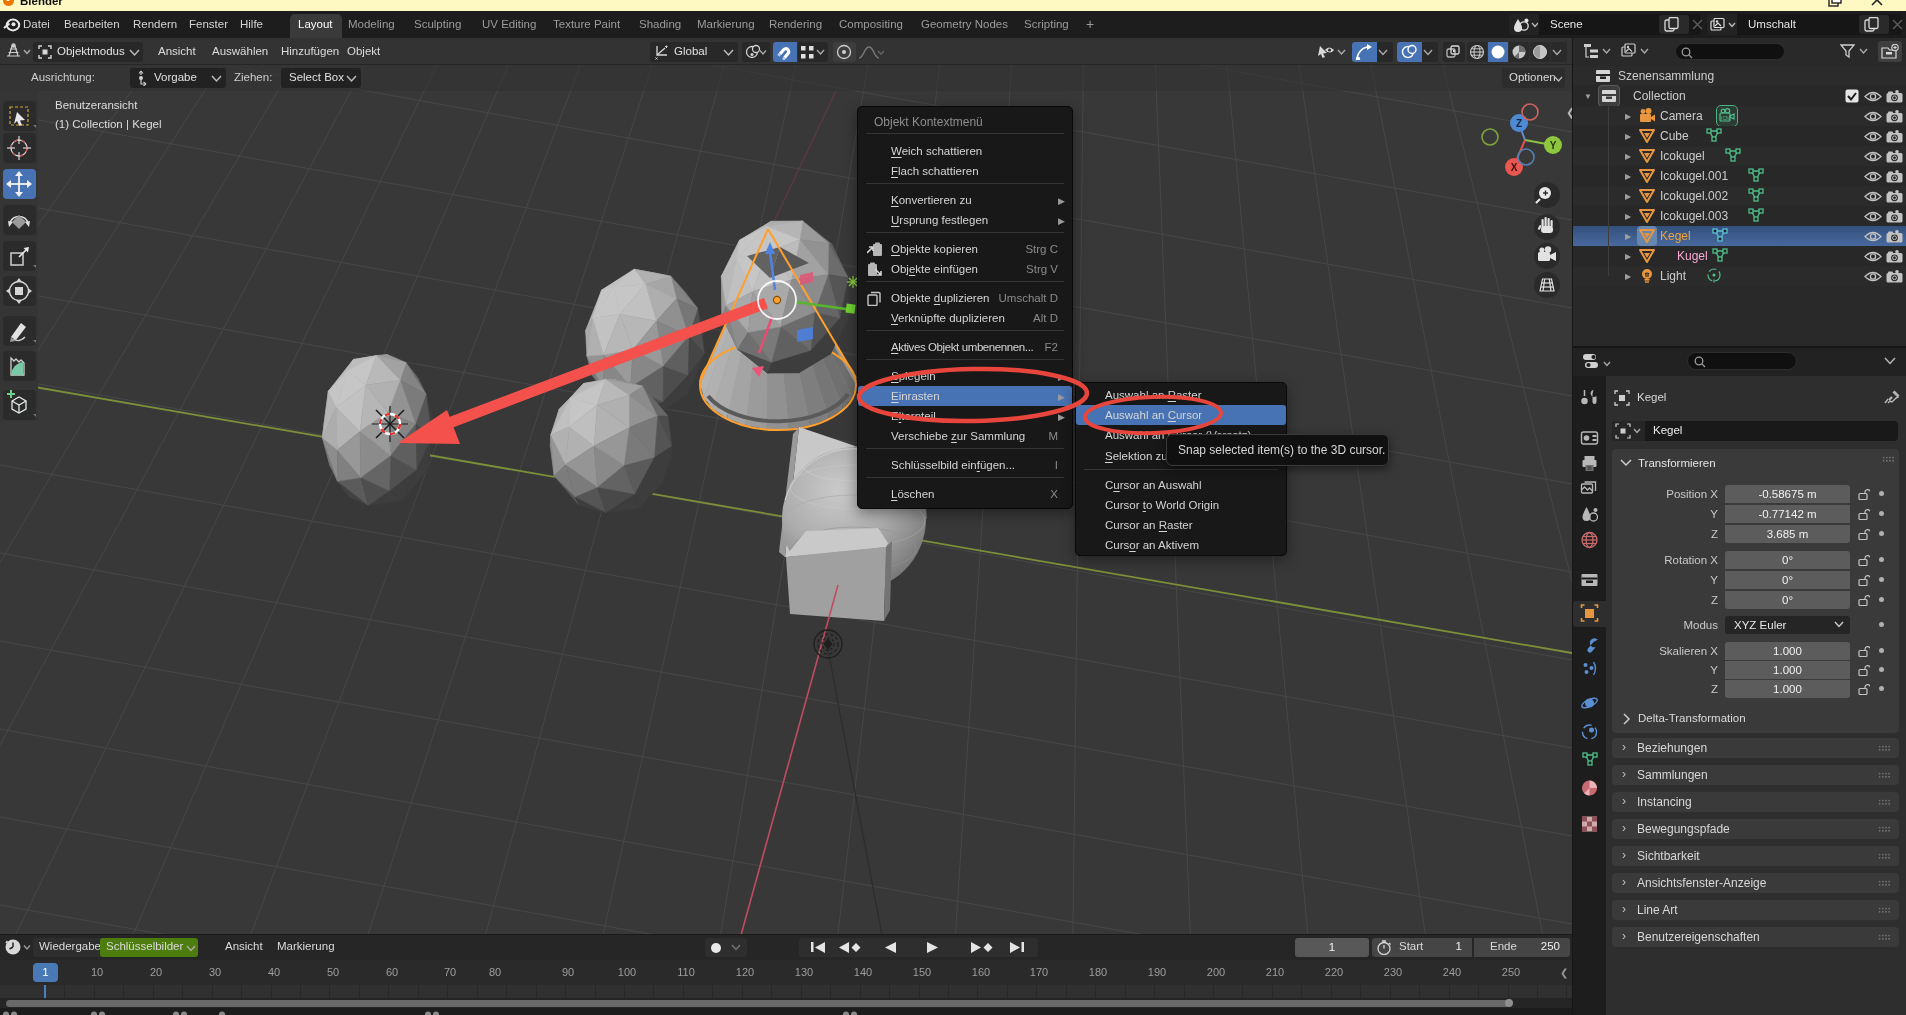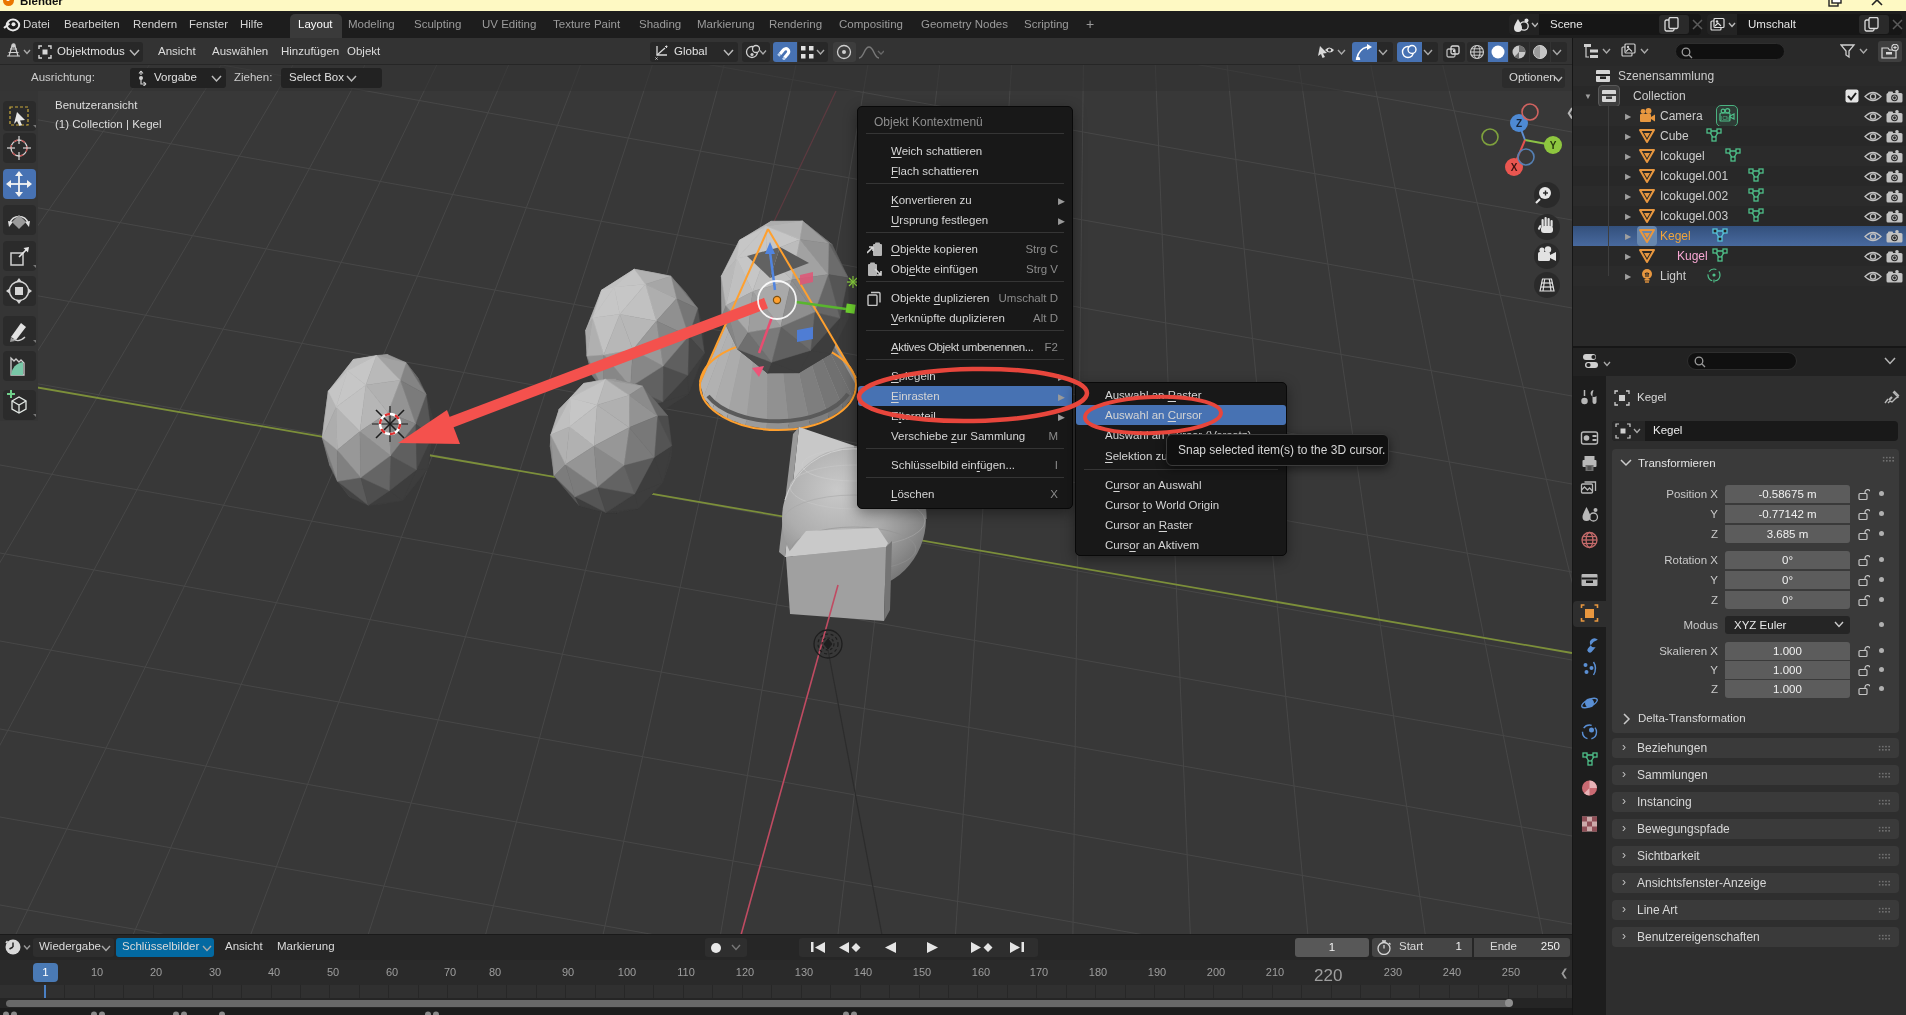--- a/index.html
+++ b/index.html
@@ -825,21 +825,21 @@
         <path d="M7,1 l-2,2.5 m2,-2.5 l2,2.5" stroke="#d0d0d0" stroke-width="1.1" fill="none"></path>
         <path d="M7,11 v3 h5" stroke="#d0d0d0" stroke-width="1.2" fill="none"></path>
         <path d="M12,14 l-2.5,-2 m2.5,2 l-2.5,2" stroke="#d0d0d0" stroke-width="1.1" fill="none"></path>
       </svg>
 <div class="abs t12" style="left:24px;top:2.5px;color:#e0e0e0">Vorgabe</div>
 <svg class="abs" style="left:81px;top:7px" width="12" height="9">
         <path d="M1,1 l4.5,5 l4.5,-5" fill="none" stroke="#bbb" stroke-width="1.5"></path>
       </svg>
 </div>
     <div class="abs t12" style="left:234px;top:71px;color:#cdcdcd">Ziehen:</div>
-    <div class="abs" style="left:281px;top:68px;width:101px;height:20px;background:#222222;border-radius:3px">
+    <div class="abs" style="left:281px;top:68px;width:80px;height:20px;background:#222222;border-radius:3px">
 <div class="abs t12" style="left:8px;top:2.5px;color:#e0e0e0">Select Box</div>
 <svg class="abs" style="left:65px;top:7px" width="12" height="9">
         <path d="M1,1 l4.5,5 l4.5,-5" fill="none" stroke="#bbb" stroke-width="1.5"></path>
       </svg>
 </div>
     <div class="abs" style="left:1502px;top:68px;width:63px;height:20px;background:#2c2c2c;border-radius:3px">
 <div class="abs t12" style="left:7px;top:2.5px;color:#d8d8d8">Optionen</div>
 <svg class="abs" style="left:52px;top:8px" width="10" height="8">
         <path d="M1,1 l3.5,4 l3.5,-4" fill="none" stroke="#bbb" stroke-width="1.3"></path>
       </svg>
@@ -850,21 +850,21 @@
       <path d="M9,8 V3.5 M9,8 L5.5,10" stroke="#262626" stroke-width="1.5" fill="none"></path>
       <path d="M3.5,2 A8,8 0 0 0 2,4" stroke="#d8d8d8" stroke-width="1.5" fill="none"></path>
       <path d="M20,6.5 l3,3.5 l3,-3.5" fill="none" stroke="#999" stroke-width="1.4"></path>
     </svg>
     <div class="abs" style="left:33px;top:938px;width:81px;height:19px;background:#2e2e2e;border-radius:3px">
       <div class="abs t12" style="left:6px;top:2px;color:#dadada">Wiedergabe</div>
       <svg class="abs" style="left:68px;top:7px" width="11" height="8">
         <path d="M1,1 l4,4.5 l4,-4.5" fill="none" stroke="#aaa" stroke-width="1.4"></path>
       </svg>
     </div>
-    <div class="abs" style="left:116px;top:938px;width:98px;height:19px;background:#0369a1;border-radius:3px">
+    <div class="abs" style="left:100px;top:938px;width:98px;height:19px;background:#4d7c0f;border-radius:3px">
       <div class="abs t12" style="left:6px;top:2px;color:#dadada">Schlüsselbilder</div>
       <svg class="abs" style="left:86px;top:7px" width="11" height="8">
         <path d="M1,1 l4,4.5 l4,-4.5" fill="none" stroke="#aaa" stroke-width="1.4"></path>
       </svg>
     </div>
     <div class="abs t12" style="left:225px;top:940px;color:#dadada">Ansicht</div>
     <div class="abs t12" style="left:277px;top:940px;color:#dadada">Markierung</div>
     <div class="abs" style="left:705px;top:938px;width:42px;height:19px;background:#2e2e2e;border-radius:3px">
 <div class="abs" style="left:6px;top:4.5px;width:10px;height:10px;border-radius:50%;background:#e8e8e8"></div>
 <svg class="abs" style="left:26px;top:6px" width="12" height="9">
@@ -913,21 +913,21 @@
       <div class="abs" style="left:745px;top:6px;width:40px;margin-left:-20px;text-align:center;font-size:11px;color:#9e9e9e">120</div>
       <div class="abs" style="left:804px;top:6px;width:40px;margin-left:-20px;text-align:center;font-size:11px;color:#9e9e9e">130</div>
       <div class="abs" style="left:863px;top:6px;width:40px;margin-left:-20px;text-align:center;font-size:11px;color:#9e9e9e">140</div>
       <div class="abs" style="left:922px;top:6px;width:40px;margin-left:-20px;text-align:center;font-size:11px;color:#9e9e9e">150</div>
       <div class="abs" style="left:981px;top:6px;width:40px;margin-left:-20px;text-align:center;font-size:11px;color:#9e9e9e">160</div>
       <div class="abs" style="left:1039px;top:6px;width:40px;margin-left:-20px;text-align:center;font-size:11px;color:#9e9e9e">170</div>
       <div class="abs" style="left:1098px;top:6px;width:40px;margin-left:-20px;text-align:center;font-size:11px;color:#9e9e9e">180</div>
       <div class="abs" style="left:1157px;top:6px;width:40px;margin-left:-20px;text-align:center;font-size:11px;color:#9e9e9e">190</div>
       <div class="abs" style="left:1216px;top:6px;width:40px;margin-left:-20px;text-align:center;font-size:11px;color:#9e9e9e">200</div>
       <div class="abs" style="left:1275px;top:6px;width:40px;margin-left:-20px;text-align:center;font-size:11px;color:#9e9e9e">210</div>
-      <div class="abs" style="left:1334px;top:6px;width:40px;margin-left:-20px;text-align:left;font-size:17px;color:#9e9e9e">220</div>
+      <div class="abs" style="left:1334px;top:6px;width:40px;margin-left:-20px;text-align:center;font-size:11px;color:#9e9e9e">220</div>
       <div class="abs" style="left:1393px;top:6px;width:40px;margin-left:-20px;text-align:center;font-size:11px;color:#9e9e9e">230</div>
       <div class="abs" style="left:1452px;top:6px;width:40px;margin-left:-20px;text-align:center;font-size:11px;color:#9e9e9e">240</div>
       <div class="abs" style="left:1511px;top:6px;width:40px;margin-left:-20px;text-align:center;font-size:11px;color:#9e9e9e">250</div>
     </div>
     <div class="abs" style="left:0;top:985px;width:1572px;height:13px;background:#303030">
       <div class="abs" style="left:64.4px;top:0;width:1px;height:13px;background:#272727"></div>
       <div class="abs" style="left:93.9px;top:0;width:1px;height:13px;background:#272727"></div>
       <div class="abs" style="left:123.3px;top:0;width:1px;height:13px;background:#272727"></div>
       <div class="abs" style="left:152.8px;top:0;width:1px;height:13px;background:#272727"></div>
       <div class="abs" style="left:182.2px;top:0;width:1px;height:13px;background:#272727"></div>

